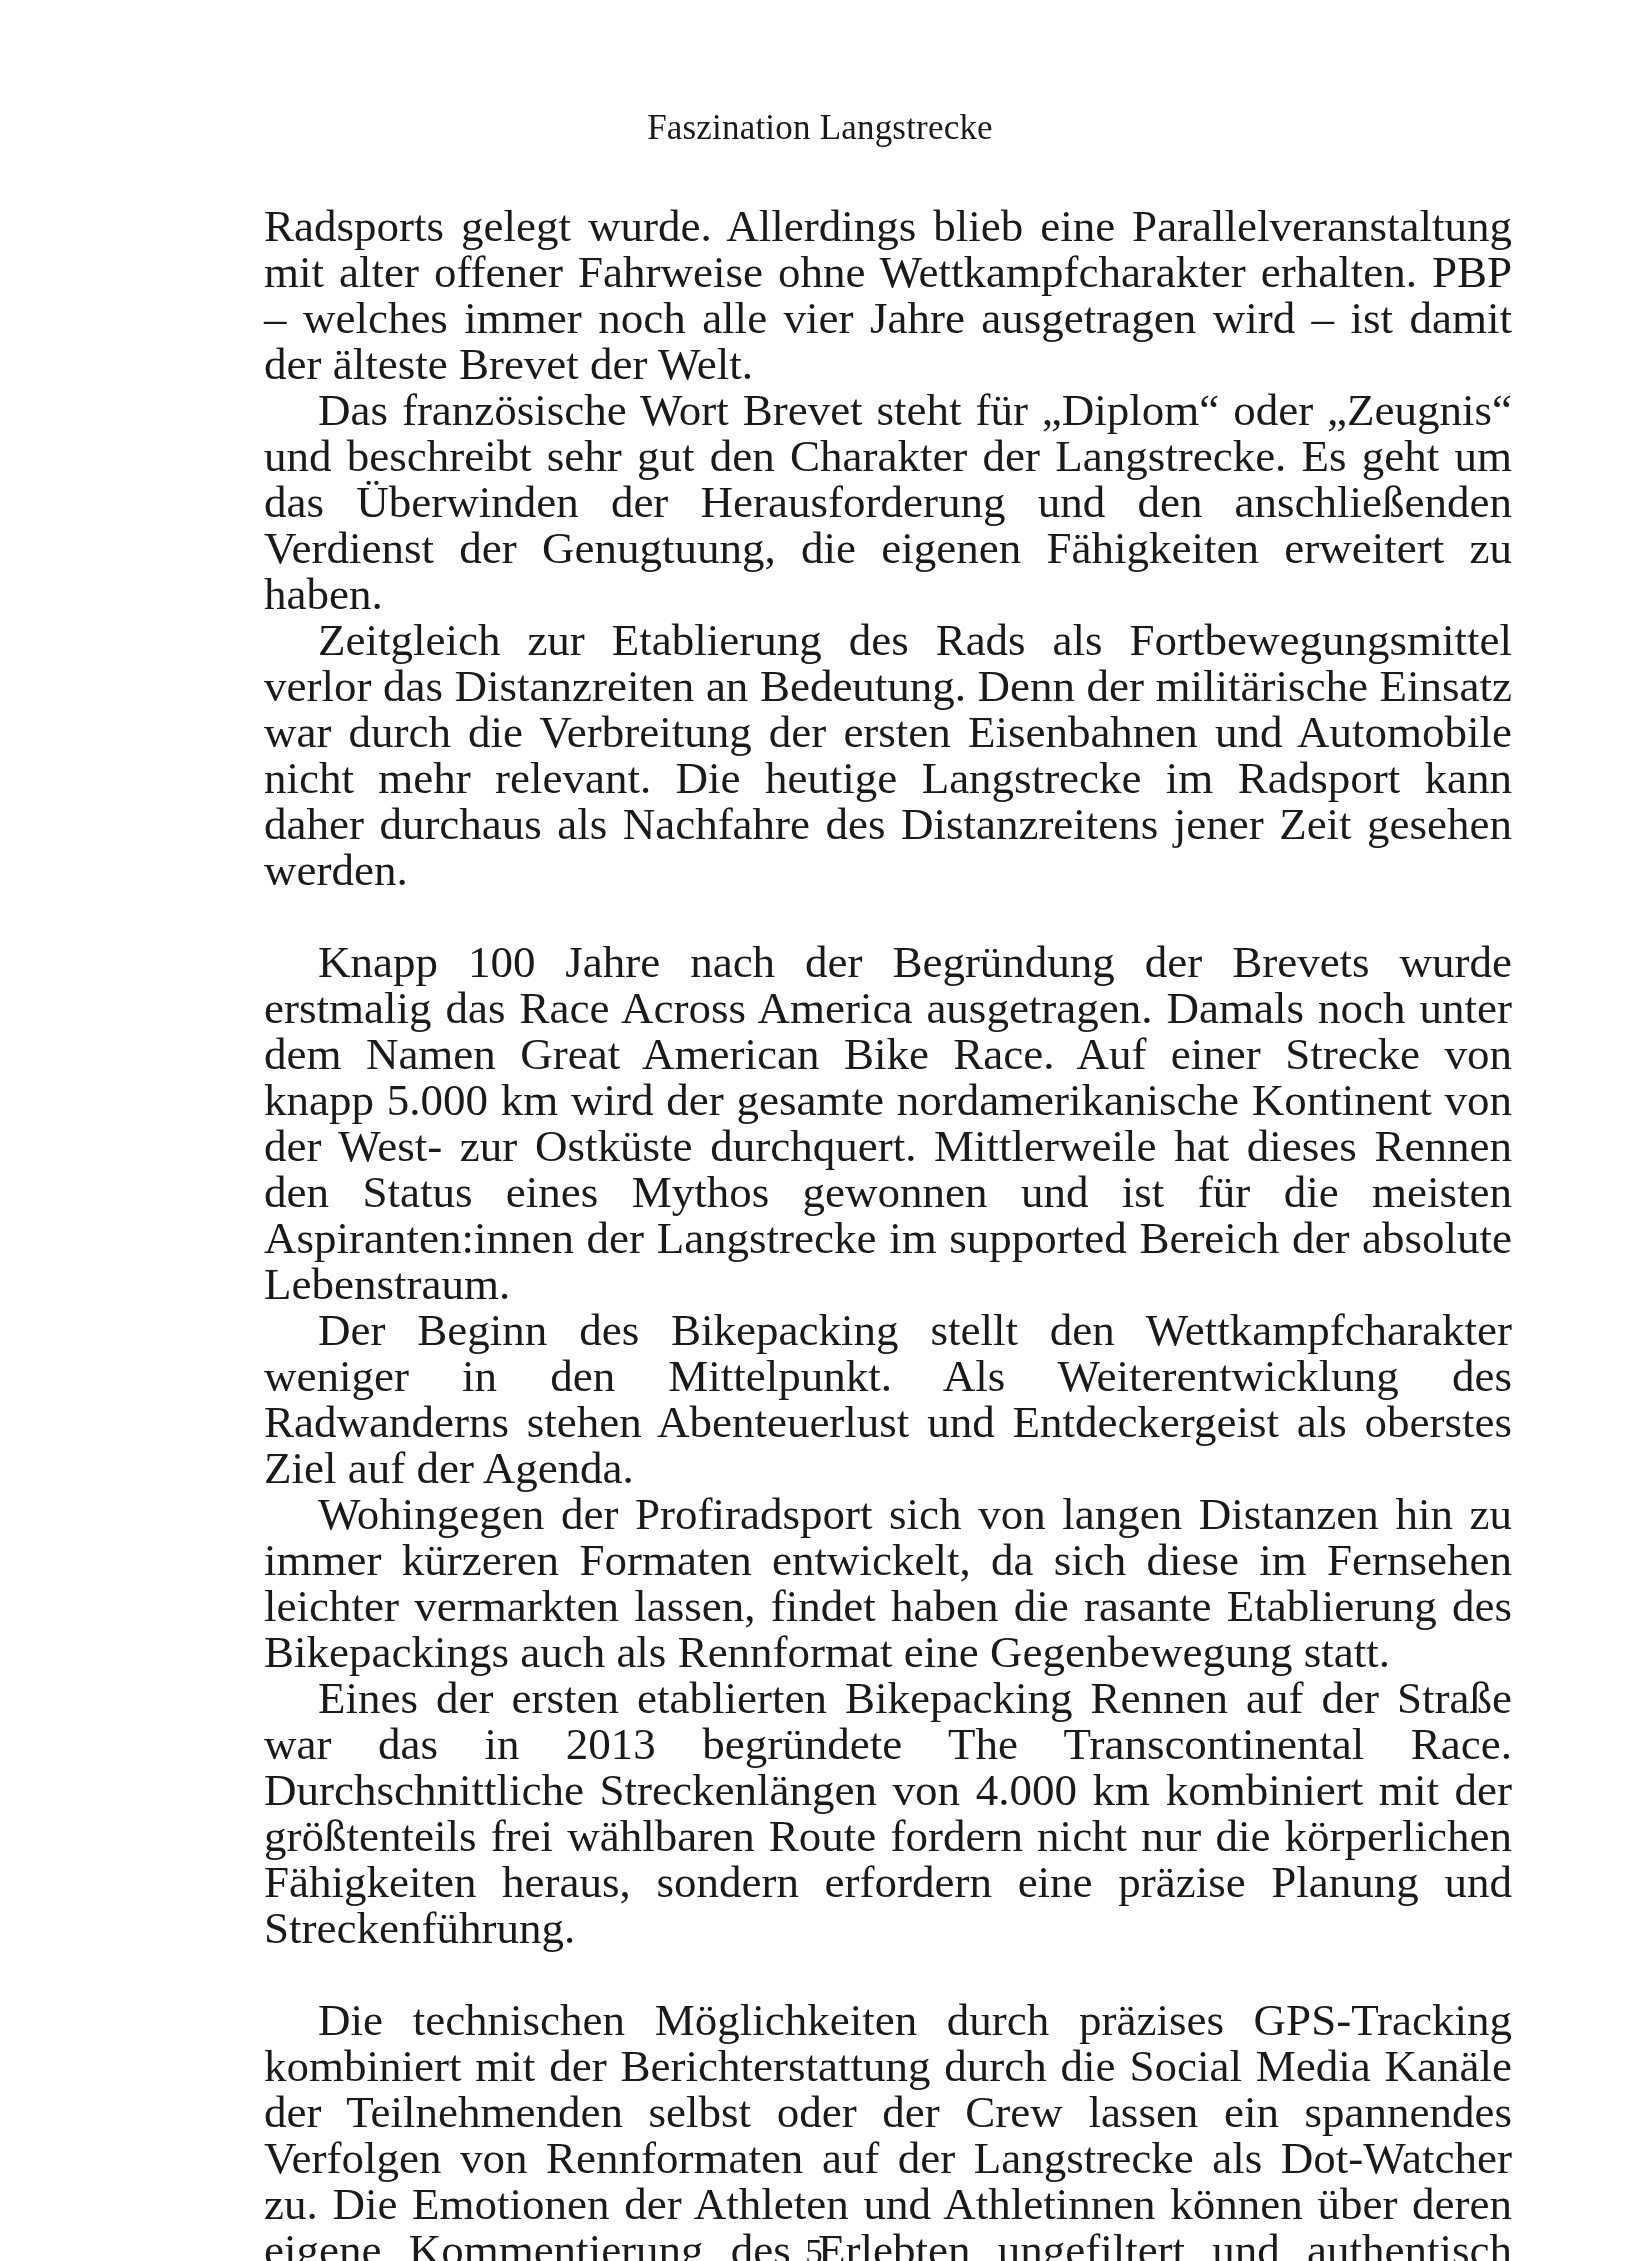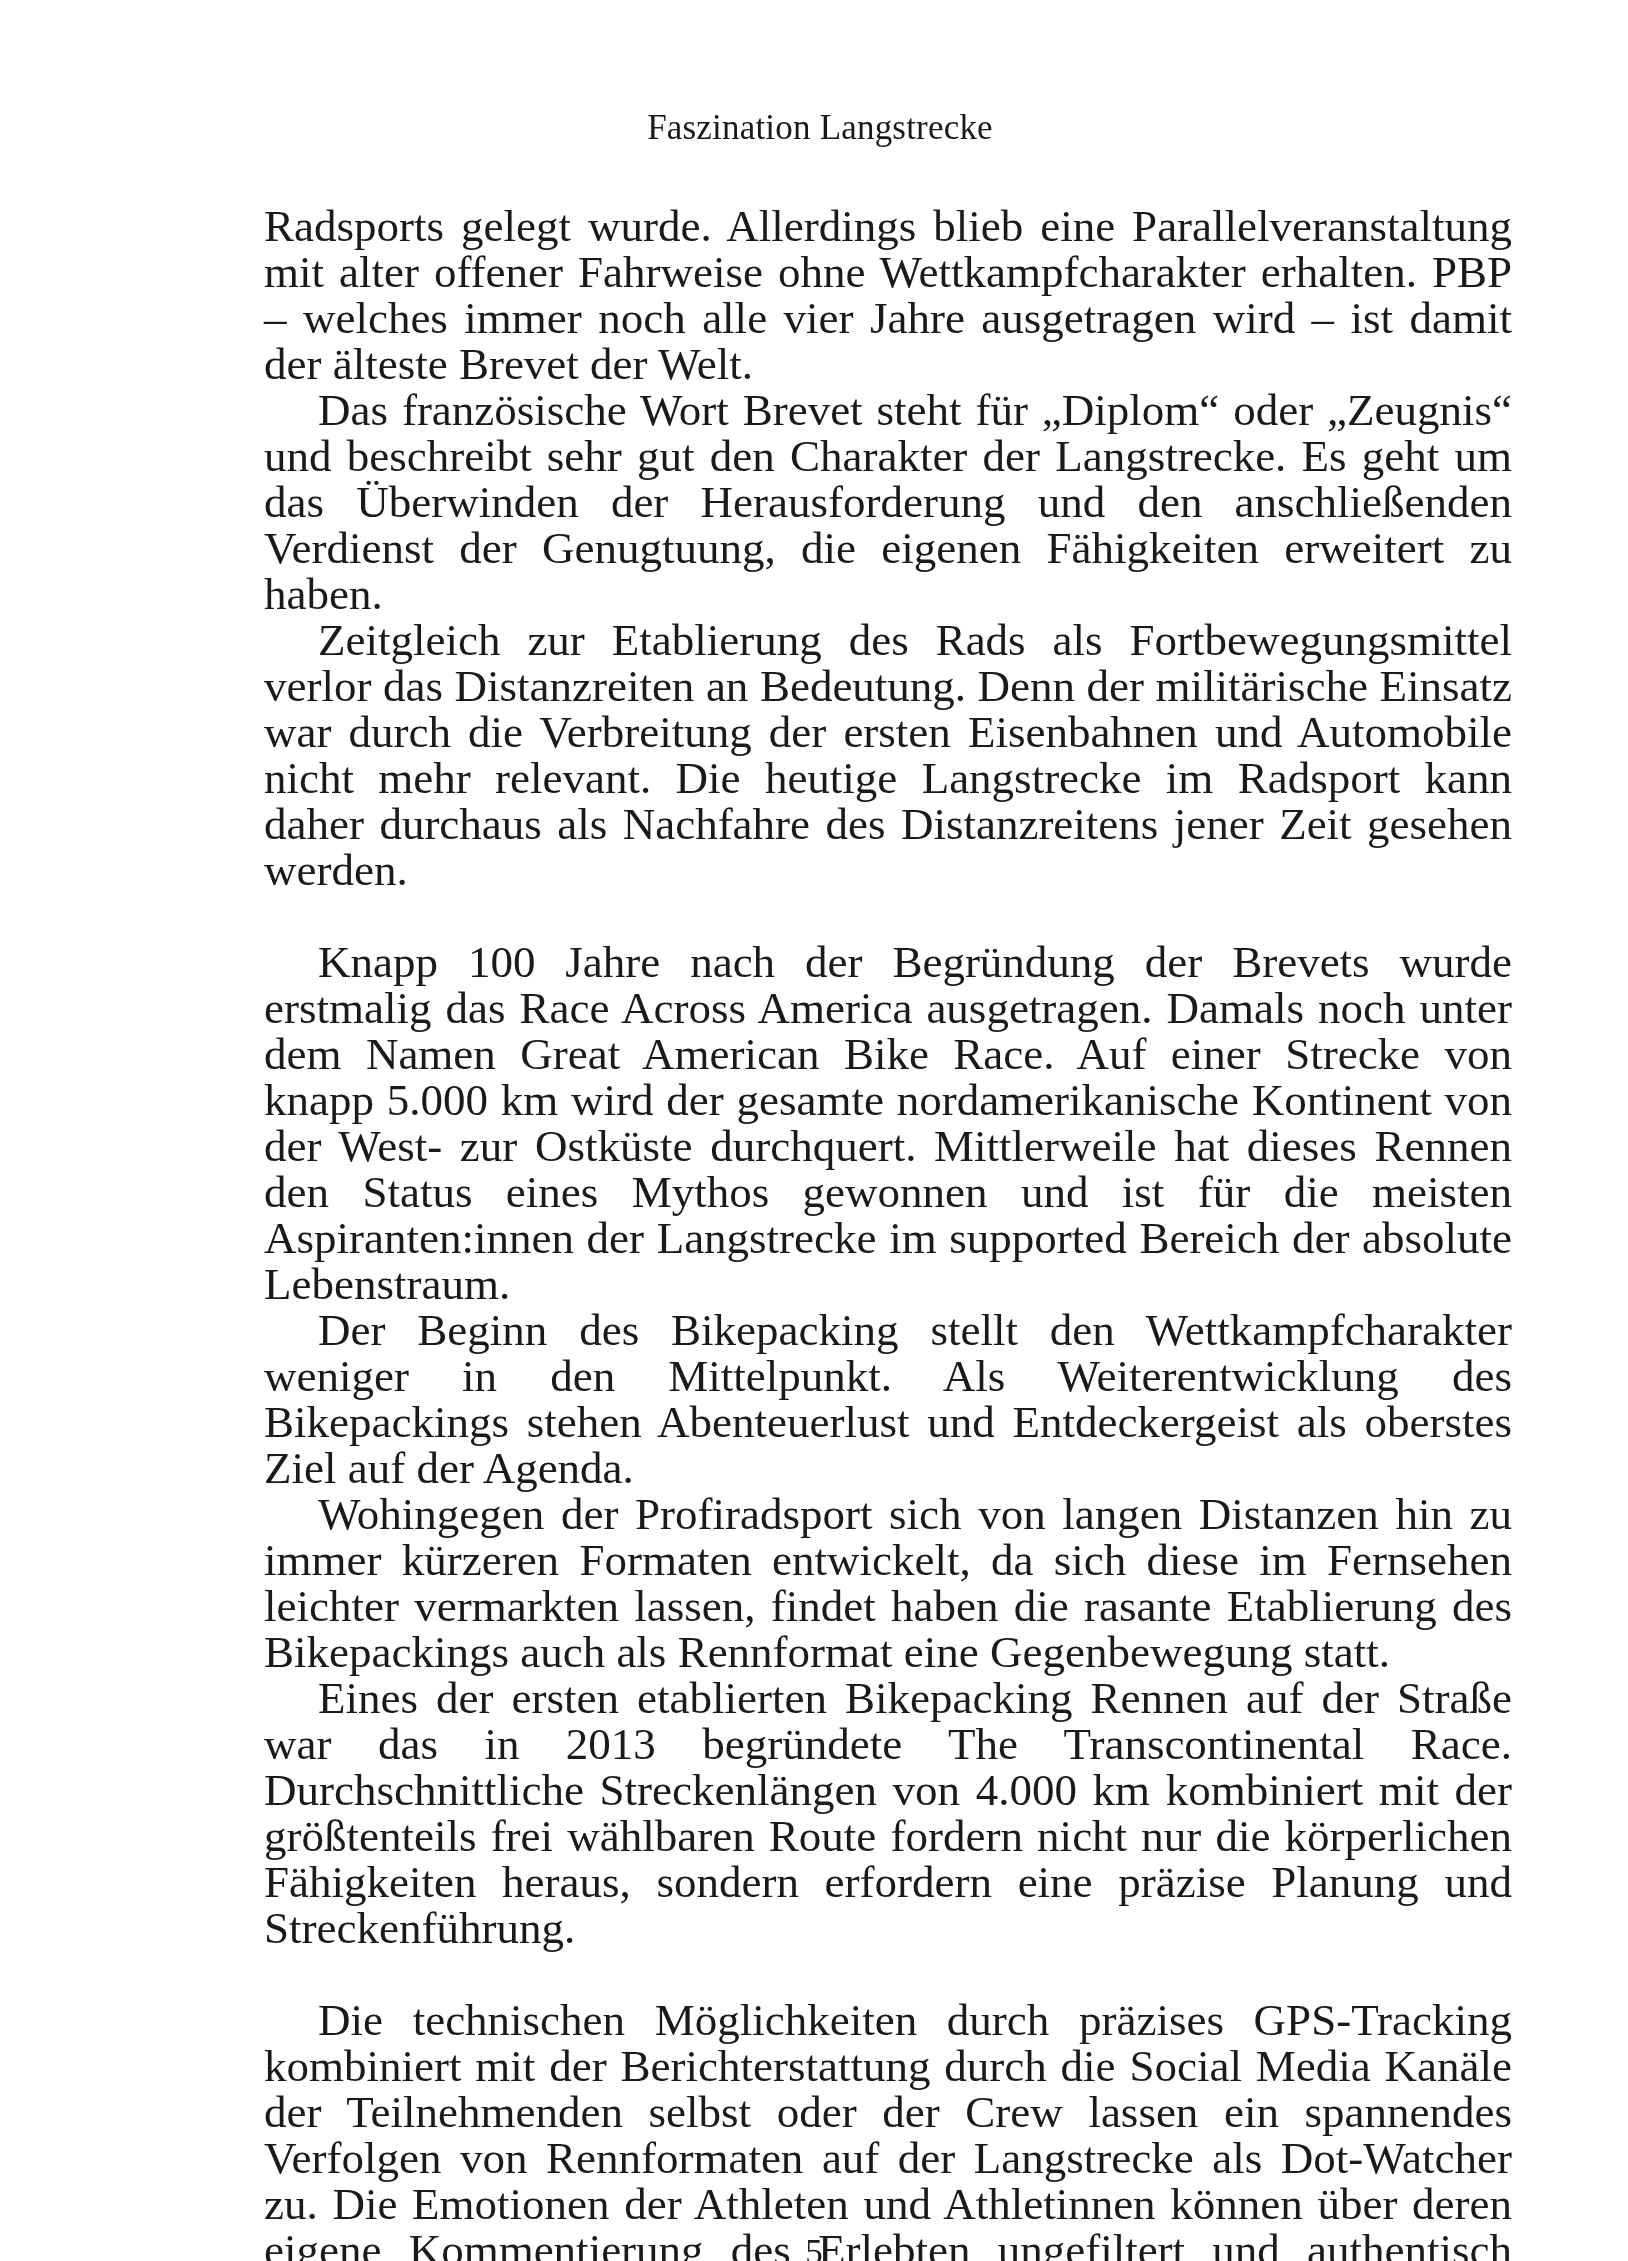--- a/index.html
+++ b/index.html
@@ -66,21 +66,21 @@
 
   <div>
     <p class="para">Radsports gelegt wurde. Allerdings blieb eine Parallelveranstaltung mit alter offener Fahrweise ohne Wettkampfcharakter erhalten. PBP – welches immer noch alle vier Jahre ausgetragen wird – ist damit der älteste Brevet der Welt.</p>
     <p class="para indent">Das französische Wort Brevet steht für „Diplom“ oder „Zeugnis“ und beschreibt sehr gut den Charakter der Langstrecke. Es geht um das Überwinden der Herausforderung und den anschließenden Verdienst der Genugtuung, die eigenen Fähigkeiten erweitert zu haben.</p>
     <p class="para indent">Zeitgleich zur Etablierung des Rads als Fortbewegungsmittel verlor das Distanzreiten an Bedeutung. Denn der militärische Einsatz war durch die Verbreitung der ersten Eisenbahnen und Automobile nicht mehr relevant. Die heutige Langstrecke im Radsport kann daher durchaus als Nachfahre des Distanzreitens jener Zeit gesehen werden.</p>
   </div>
   <div class="section-gap"></div>
 
   <div>
     <p class="para indent">Knapp 100 Jahre nach der Begründung der Brevets wurde erstmalig das Race Across America ausgetragen. Damals noch unter dem Namen Great American Bike Race. Auf einer Strecke von knapp 5.000 km wird der gesamte nordamerikanische Kontinent von der West- zur Ostküste durchquert. Mittlerweile hat dieses Rennen den Status eines Mythos gewonnen und ist für die meisten Aspiranten:innen der Langstrecke im supported Bereich der absolute Lebenstraum.</p>
-    <p class="para indent">Der Beginn des Bikepacking stellt den Wettkampfcharakter weniger in den Mittelpunkt. Als Weiterentwicklung des Bikepackings stehen Abenteuerlust und Entdeckergeist als oberstes Ziel auf der Agenda.</p>
+    <p class="para indent">Der Beginn des Bikepacking stellt den Wettkampfcharakter weniger in den Mittelpunkt. Als Weiterentwicklung des Radwanderns stehen Abenteuerlust und Entdeckergeist als oberstes Ziel auf der Agenda.</p>
     <p class="para indent">Wohingegen der Profiradsport sich von langen Distanzen hin zu immer kürzeren Formaten entwickelt, da sich diese im Fernsehen leichter vermarkten lassen, findet haben die rasante Etablierung des Bikepackings auch als Rennformat eine Gegenbewegung statt.</p>
     <p class="para indent">Eines der ersten etablierten Bikepacking Rennen auf der Straße war das in 2013 begründete The Transcontinental Race. Durchschnittliche Streckenlängen von 4.000 km kombiniert mit der größtenteils frei wählbaren Route fordern nicht nur die körperlichen Fähigkeiten heraus, sondern erfordern eine präzise Planung und Streckenführung.</p>
   </div>
   <div class="section-gap"></div>
 
   <div>
     <p class="para indent">Die technischen Möglichkeiten durch präzises GPS-Tracking kombiniert mit der Berichterstattung durch die Social Media Kanäle der Teilnehmenden selbst oder der Crew lassen ein spannendes Verfolgen von Rennformaten auf der Langstrecke als Dot-Watcher zu. Die Emotionen der Athleten und Athletinnen können über deren eigene Kommentierung des Erlebten ungefiltert und authentisch miterlebt werden.</p>
     <p class="para indent" style="text-align-last: justify;">Die Entstehung unzähliger Rennen rund um den Globus ist somit wenig</p>
   </div>
 </div>

